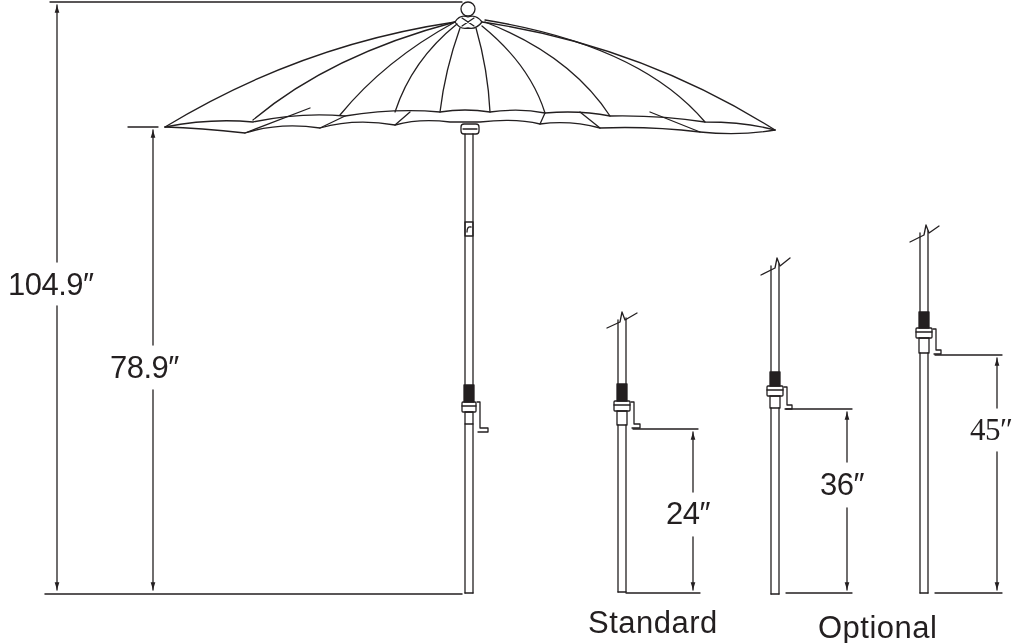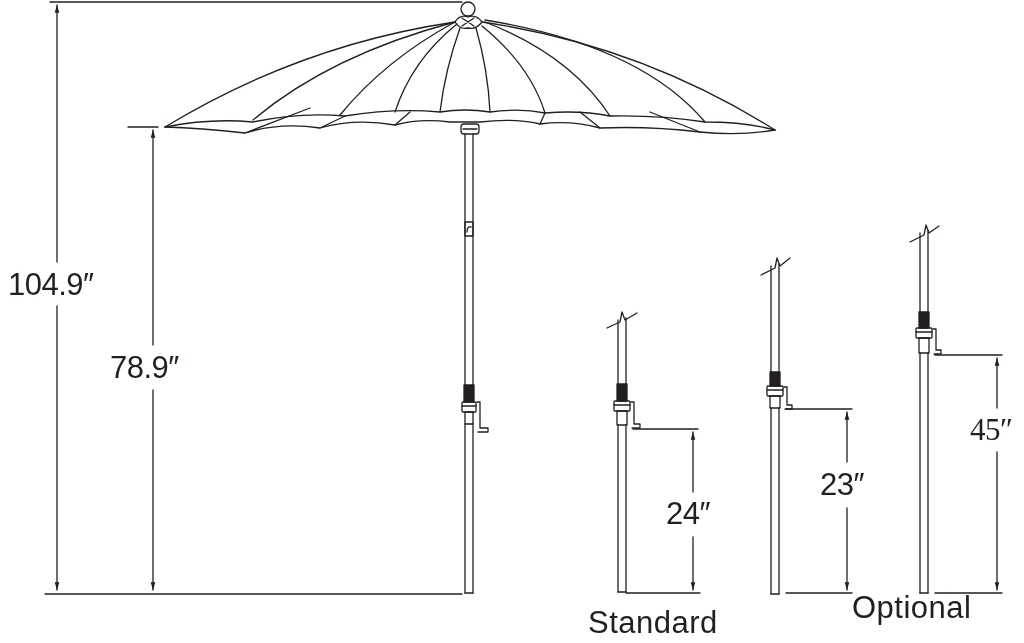--- a/index.html
+++ b/index.html
@@ -149,18 +149,18 @@
       <line x1="935" y1="593" x2="1002" y2="593"></line>
       <line x1="997" y1="358" x2="997" y2="408" marker-start="url(#arr)"></line>
       <line x1="997" y1="452" x2="997" y2="590" marker-end="url(#arr)"></line>
     </g>
   </svg>
 
   <div class="lbl dim" style="left:8px; top:269px;">104.9″</div>
   <div class="lbl dim" style="left:110px; top:352px;text-align:right;">78.9″</div>
 
   <div class="lbl dim" style="left:666px; top:498px;">24″</div>
-  <div class="lbl dim" style="left:820px; top:469px;">23″</div>
+  <div class="lbl dim" style="left:820px; top:469px;">36″</div>
   <div class="lbl dim" style="left:970px; top:414px;font-family:Liberation Serif, serif;">45″</div>
 
   <div class="lbl cap" style="left:588px; top:607px;text-align:right;">Standard</div>
-  <div class="lbl cap" style="left:818px; top:592px;margin-left:34px;">Optional</div>
+  <div class="lbl cap" style="left:818px; top:612px;">Optional</div>
 </div>
 
 </body></html>

